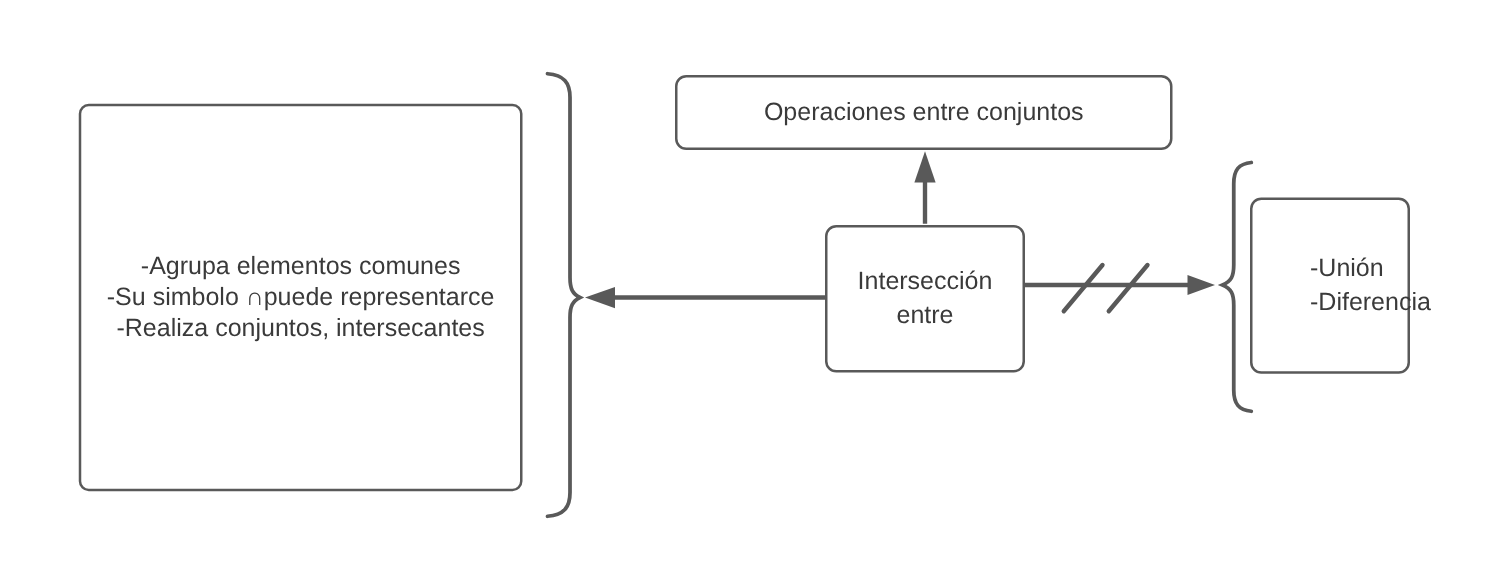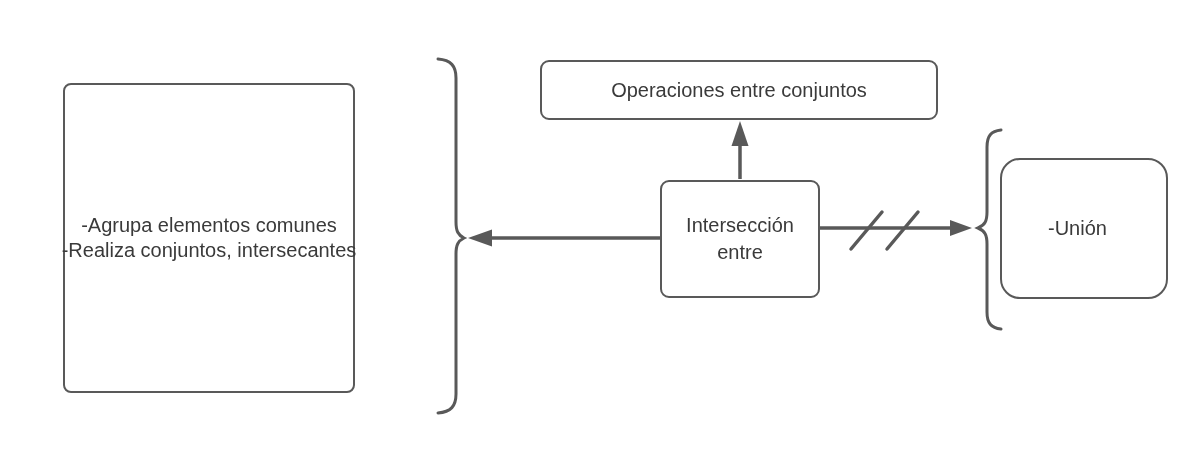--- a/index.html
+++ b/index.html
@@ -44,37 +44,37 @@
     box-sizing:border-box;
     border:2.5px solid var(--stroke-color);
     background:var(--bg-color);
     display:flex;
     flex-direction:column;
     justify-content:center;
     align-items:center;
     font-size:20px;
   }
   .left-box{
-    left:63px;top:83px;width:292px;height:310px;
+    left:63px;top:83px;width:355px;height:310px;
     border-radius:8px;
     line-height:25px;
   }
   .top-box{
     left:540px;top:60px;width:398px;height:60px;
     border-radius:9px;
     line-height:24px;
   }
   .center-box{
     left:660px;top:180px;width:160px;height:118px;
     border-radius:9px;
     line-height:27px;
   }
   .right-box{
-    left:1000px;top:158px;width:168px;height:141px;
-    border-radius:20px;
+    left:1000px;top:158px;width:128px;height:141px;
+    border-radius:9px;
     line-height:27px;
     align-items:flex-start;
     text-align:left;
     padding-left:46px;
   }
   .line{white-space:nowrap;}
 </style>
 </head>
 <body>
 
@@ -111,29 +111,31 @@
     <g>
       <line class="conn" x1="820" y1="228" x2="951" y2="228"></line>
       <polygon class="head" points="972,228 950,220 950,236"></polygon>
       <line class="slash" x1="851" y1="249" x2="882" y2="212"></line>
       <line class="slash" x1="887" y1="249" x2="918" y2="212"></line>
     </g>
   </svg>
 
   <div class="box left-box">
     <div class="line">-Agrupa elementos comunes</div>
+    <div class="line">-Su simbolo ∩puede representarce</div>
     <div class="line">-Realiza conjuntos, intersecantes</div>
   </div>
 
   <div class="box top-box">
     <div class="line">Operaciones entre conjuntos</div>
   </div>
 
   <div class="box center-box">
     <div class="line">Intersección</div>
     <div class="line">entre</div>
   </div>
 
   <div class="box right-box">
     <div class="line">-Unión</div>
+    <div class="line">-Diferencia</div>
   </div>
 
 </div>
 
 </body></html>

